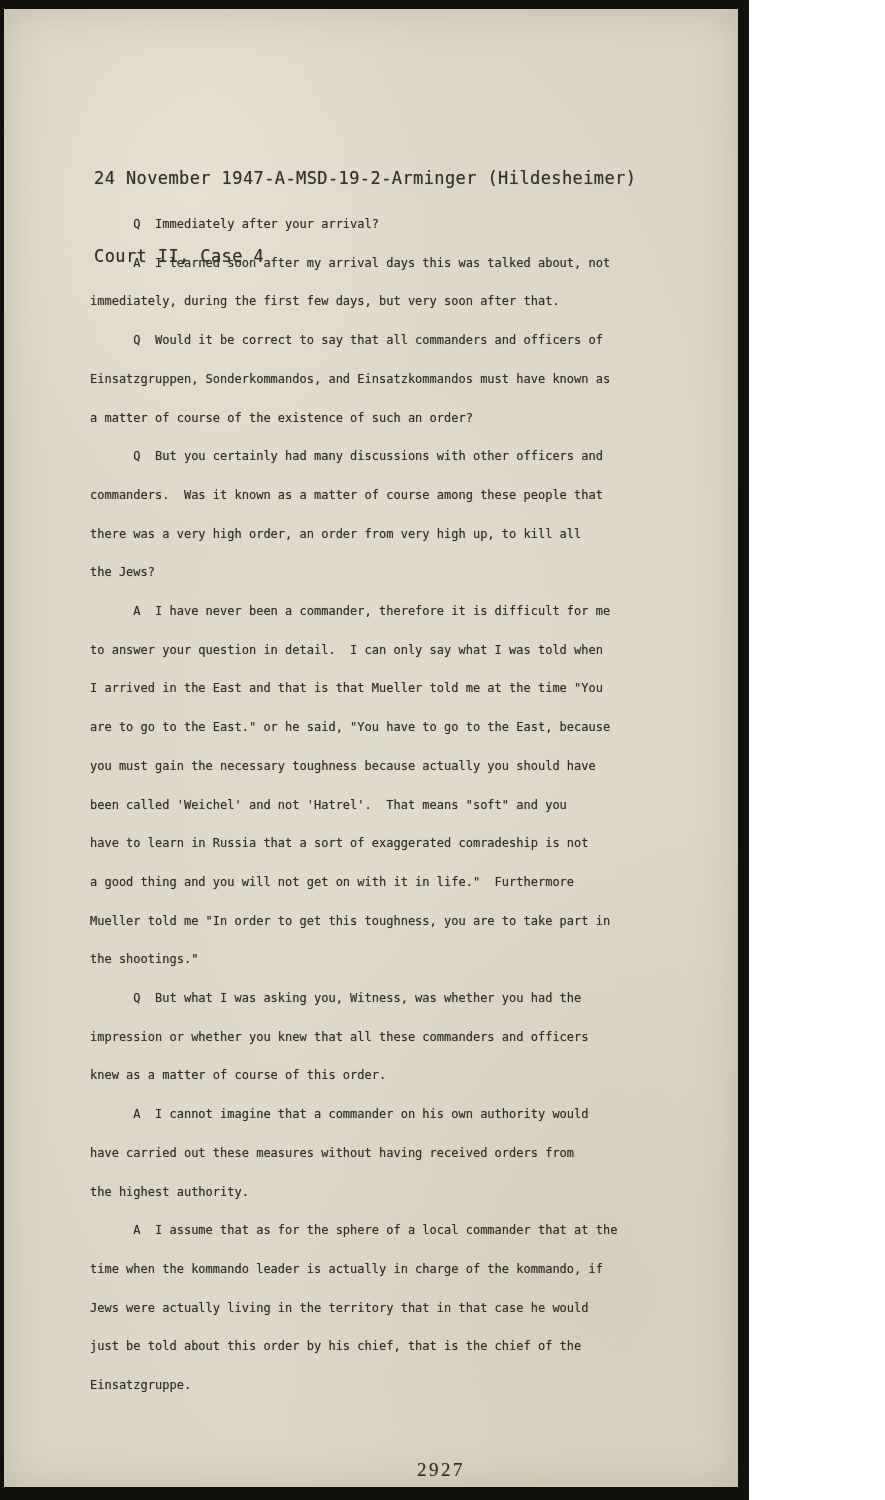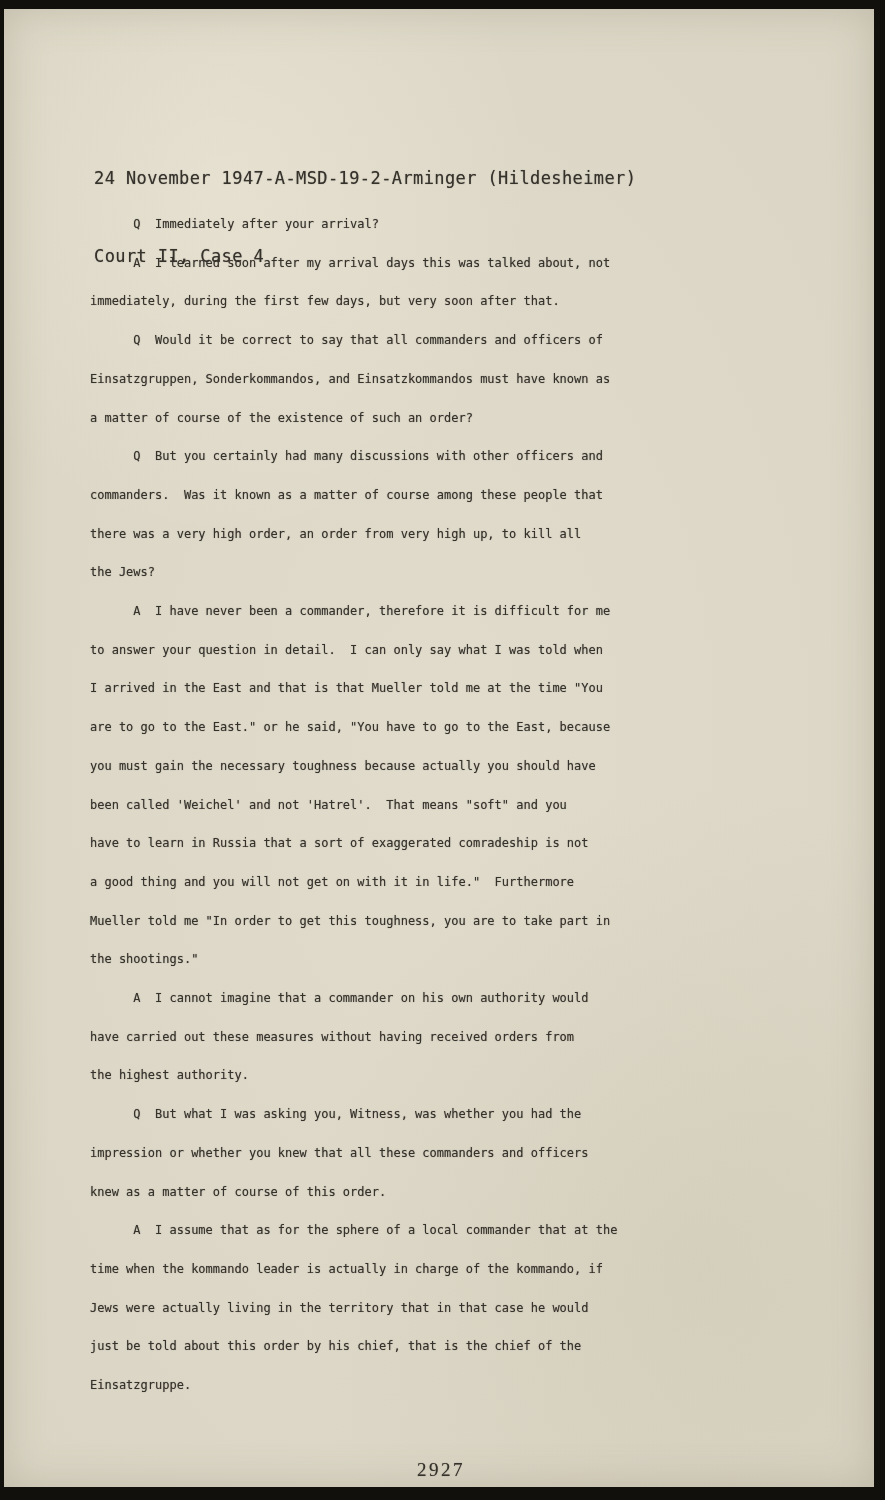--- a/index.html
+++ b/index.html
@@ -3,21 +3,21 @@
 <meta charset="utf-8">
 <style>
   html, body { margin: 0; padding: 0; }
   body {
     width: 885px; height: 1500px;
     font-family: "DejaVu Sans Mono", "Liberation Mono", monospace;
     overflow: hidden;
   }
   .photo {
     position: relative;
-    width: 885px; height: 1500px;
+    width: 749px; height: 1500px;
     background: var(--frame, #12100c);
     overflow: hidden;
   }
   .paper {
     position: absolute;
     top: 9px; left: 4px; right: 11px; bottom: 13px;
     background:
       radial-gradient(ellipse 60% 40% at 25% 12%, rgba(248,242,226,0.35), rgba(248,242,226,0) 60%),
       radial-gradient(ellipse 70% 50% at 80% 85%, rgba(186,176,156,0.22), rgba(186,176,156,0) 65%),
       radial-gradient(ellipse 120% 120% at 50% 50%, rgba(255,252,240,0.12), rgba(160,150,130,0.10) 95%),
@@ -80,26 +80,26 @@
         <p class="para">      A  I have never been a commander, therefore it is difficult for me
 to answer your question in detail.  I can only say what I was told when
 I arrived in the East and that is that Mueller told me at the time "You
 are to go to the East." or he said, "You have to go to the East, because
 you must gain the necessary toughness because actually you should have
 been called 'Weichel' and not 'Hatrel'.  That means "soft" and you
 have to learn in Russia that a sort of exaggerated comradeship is not
 a good thing and you will not get on with it in life."  Furthermore
 Mueller told me "In order to get this toughness, you are to take part in
 the shootings."</p>
+        <p class="para">      Q  But what I was asking you, Witness, was whether you had the
+impression or whether you knew that all these commanders and officers
+knew as a matter of course of this order.</p>
         <p class="para">      A  I cannot imagine that a commander on his own authority would
 have carried out these measures without having received orders from
 the highest authority.</p>
-        <p class="para">      Q  But what I was asking you, Witness, was whether you had the
-impression or whether you knew that all these commanders and officers
-knew as a matter of course of this order.</p>
         <p class="para">      A  I assume that as for the sphere of a local commander that at the
 time when the kommando leader is actually in charge of the kommando, if
 Jews were actually living in the territory that in that case he would
 just be told about this order by his chief, that is the chief of the
 Einsatzgruppe.</p>
       </main>
     <div class="page-number">2927</div>
   </div>
 </div>
 

